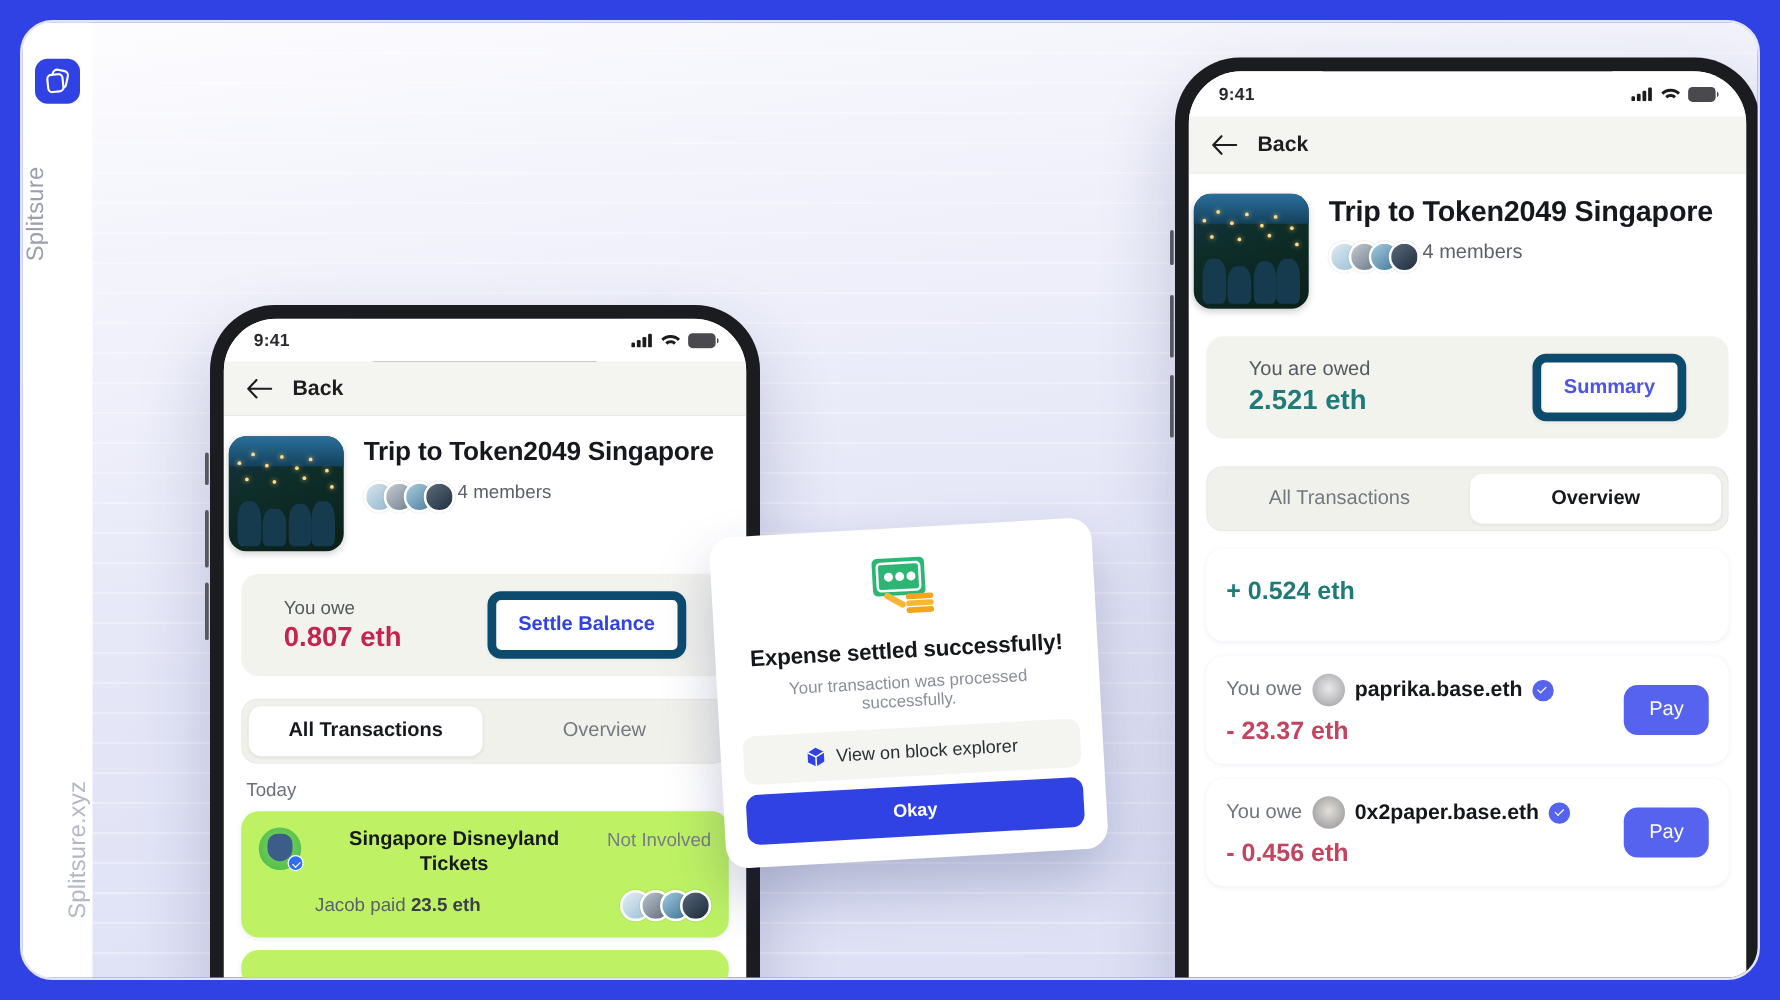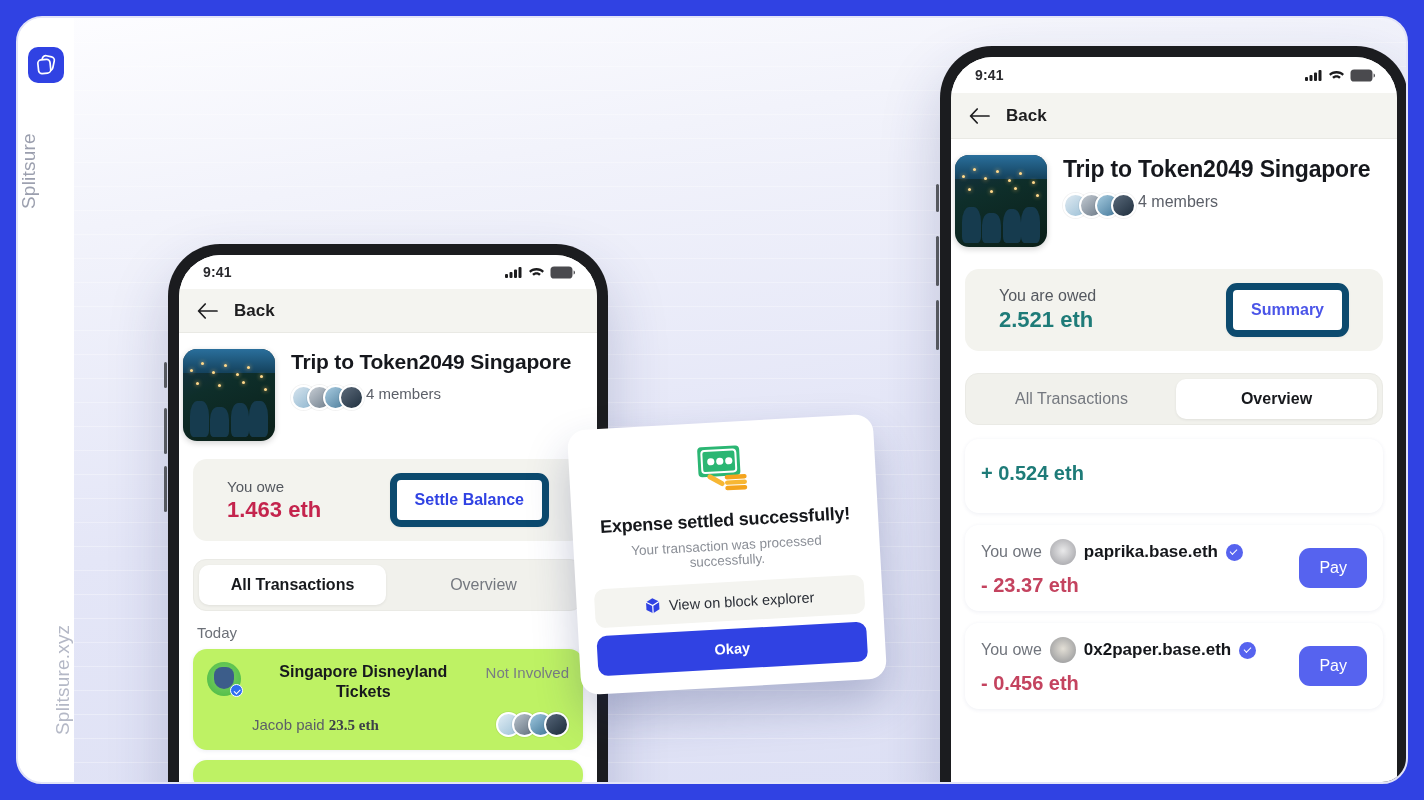--- a/index.html
+++ b/index.html
@@ -214,21 +214,21 @@
   }
   .verified::after {
     content:""; position:absolute; left:3px; top:4px;
     width:5px; height:2.5px; border-left:1.6px solid #fff; border-bottom:1.6px solid #fff;
     transform: rotate(-45deg);
   }
   .tx-title { flex:1; font-size:16px; font-weight:700; color:#17191d; line-height:1.25; }
   .tx-status { font-size:15px; color:#787c84; white-space:nowrap; padding-top:2px; }
   .txbot { display:flex; align-items:center; justify-content:space-between; margin-top:10px; padding-left:45px; }
   .tx-paid { font-size:15px; color:#5c6068; }
-  .tx-paid b { color:#3c4048; font-weight:700;font-family:Liberation Serif, serif; }
+  .tx-paid b { color:#3c4048; font-weight:700; }
 
   
   .ovrow {
     margin: 0 14px 12px 14px;
     background:#fff; border-radius:14px;
     padding: 14px 16px;
     box-shadow: 0 1px 4px rgba(40,50,110,.08);
     position:relative;
     min-height: 74px;
   }
@@ -369,21 +369,21 @@
                 <span style="background:linear-gradient(140deg,#5d6b7b,#20303f)"></span>
               </div>
               <span class="members-count">4 members</span>
             </div>
           </div>
         </div>
 
         <div class="balance">
           <div>
             <div class="lbl">You owe</div>
-            <div class="amt owe">1.463 eth</div>
+            <div class="amt owe">0.807 eth</div>
           </div>
           <div class="pill-btn">Settle Balance</div>
         </div>
 
         <div class="segwrap">
           <div class="seg active">All Transactions</div>
           <div class="seg">Overview</div>
         </div>
 
         <div class="daylabel">Today</div>

